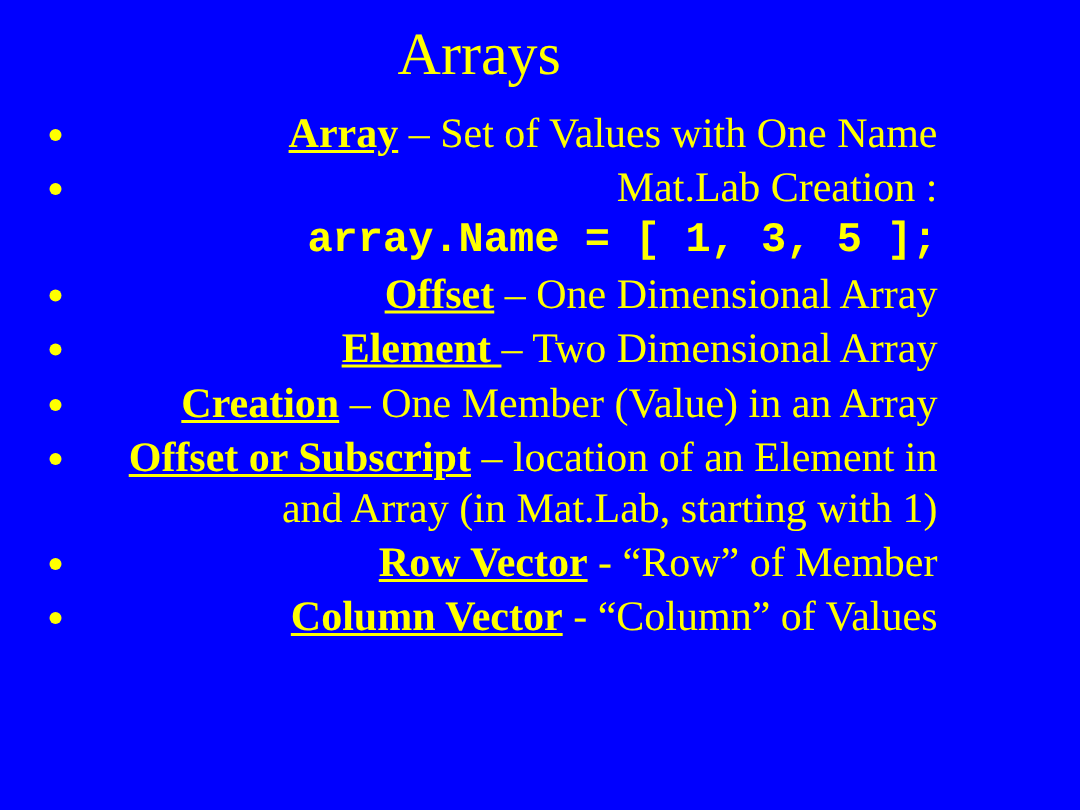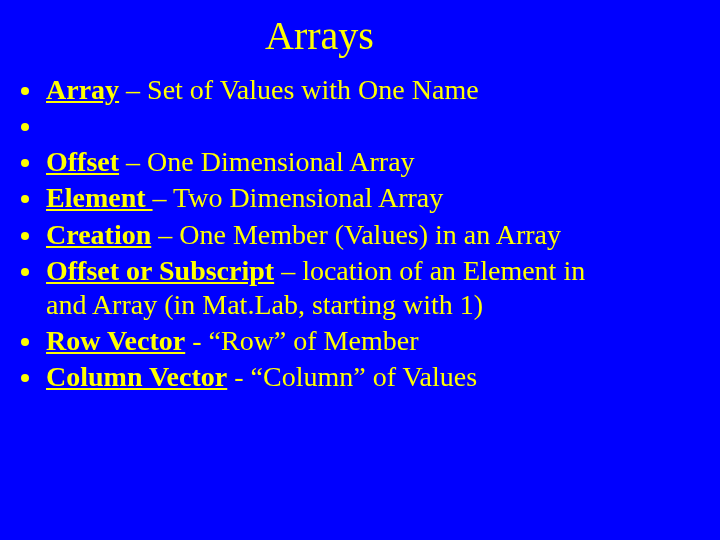--- a/index.html
+++ b/index.html
@@ -26,22 +26,23 @@
     font-weight: normal;
   }
   ul.bullets {
     list-style: disc;
     margin: 0;
     padding-left: 30px;
   }
   ul.bullets > li {
     font-size: 28px;
     line-height: 1.22;
-    margin: 0 0 2px 0;
+    margin: 0 0 2px 12px;
     padding-left: 2px;
+    text-align: right;
   }
   .term {
     font-weight: bold;
     text-decoration: underline;
   }
   .code-indent {
     display: block;
     font-family: "Courier New", Courier, monospace;
     font-weight: bold;
     font-size: 28px;
@@ -54,32 +55,34 @@
 
 <div class="slide">
   <div class="title">Arrays</div>
   <ul class="bullets">
 
     <li>
       <span class="term">Array</span><span> – Set of Values with One Name</span>
     </li>
 
     <li>
+      <span>Mat.Lab Creation :</span>
+      <span class="code-indent">array.Name = [ 1, 3, 5 ];</span>
     </li>
 
     <li>
       <span class="term">Offset</span><span> – One Dimensional Array</span>
     </li>
 
     <li>
       <span class="term">Element </span><span>– Two Dimensional Array</span>
     </li>
 
     <li>
-      <span class="term">Creation</span><span> – One Member (Values) in an Array</span>
+      <span class="term">Creation</span><span> – One Member (Value) in an Array</span>
     </li>
 
     <li>
       <span class="term">Offset or Subscript</span><span> – location of an Element in and Array (in Mat.Lab, starting with 1)</span>
     </li>
 
     <li>
       <span class="term">Row Vector</span><span> - “Row” of Member</span>
     </li>
 

